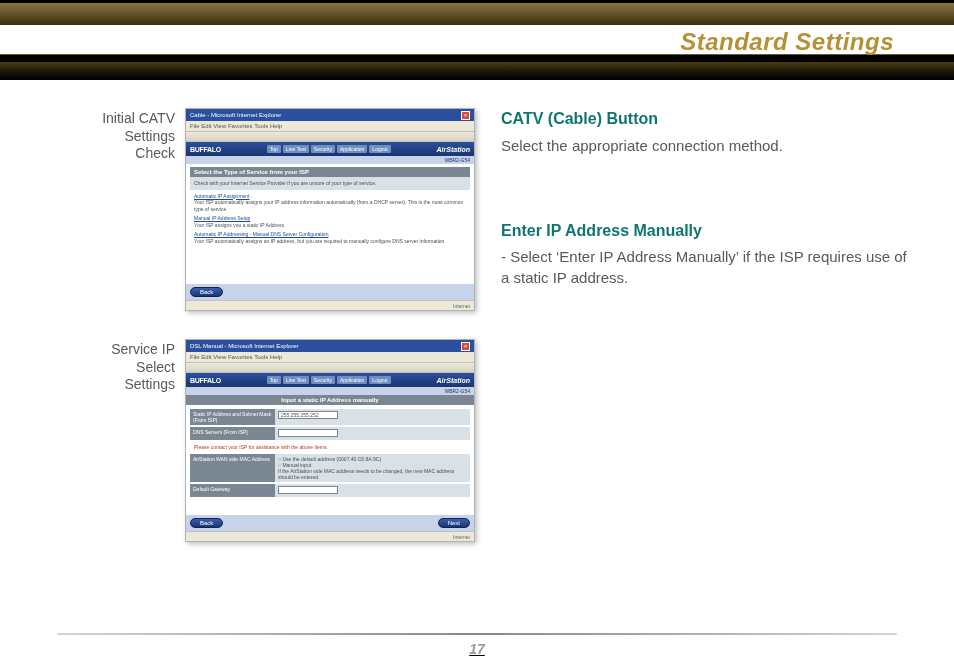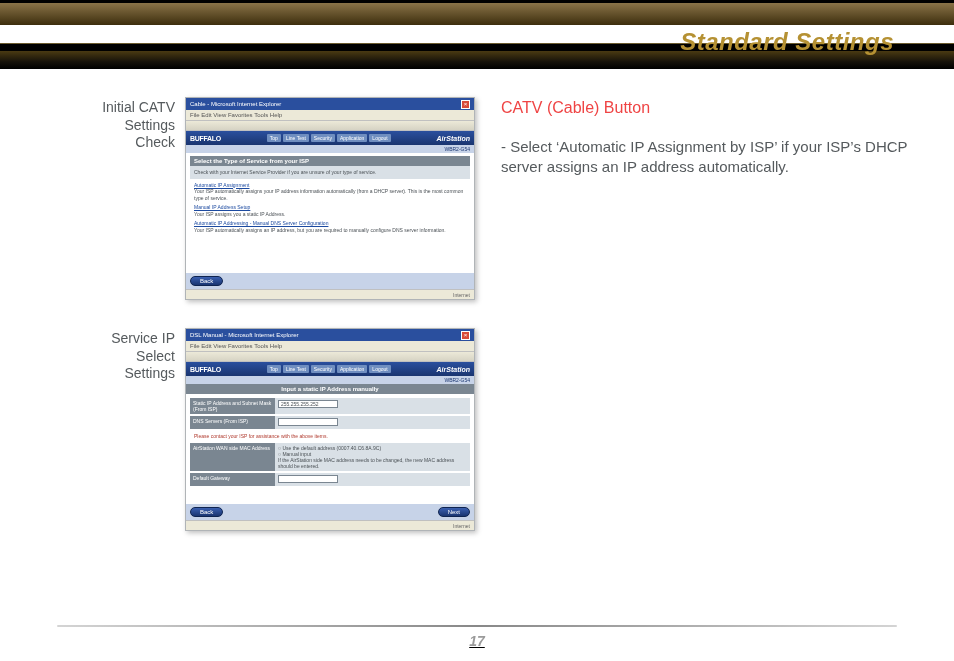--- a/index.html
+++ b/index.html
@@ -14,21 +14,21 @@
   .top-border {
     width: 100%;
     height: 3px;
     background: #000;
   }
   .band1 {
     height: 22px;
     background: linear-gradient(to bottom, #8a7348 0%, #3d2e0d 100%);
   }
   .title-row {
-    height: 18px;
+    height: 29px;
     background: #ffffff;
     text-align: right;
     padding-right: 60px;
   }
   .title-row h1 {
     font-style: italic;
     font-weight: bold;
     font-size: 24px;
     color: #b59133;
     line-height: 34px;
@@ -57,22 +57,22 @@
     align-items: flex-end;
   }
   .right-col {
     flex: 1;
     color: #555a5d;
     font-size: 15px;
     line-height: 1.35;
   }
   .right-col h3 {
     font-size: 16px;
-    font-weight: normal;
-    color: #ef4444;
+    font-weight: bold;
+    color: #0f766e;
     margin-bottom: 6px;
   }
   .right-col .section { margin-bottom: 18px; }
 
   .fig {
     display: flex;
     gap: 10px;
   }
   .caption {
     width: 120px;
@@ -196,21 +196,21 @@
   }
   .formrow { display:flex; font-size:5px; margin:2px 0;}
   .formrow .lbl { width: 85px; color:#fff; background:#7a8691; padding:2px 3px; }
   .formrow .val { flex:1; background:#d9e0e6; padding:2px 3px; color:#4a5055;}
   .tinyinput { background:#fff; border:1px solid #7a8691; height:8px; width:60px; display:inline-block; font-size:5px; padding:0 2px;}
 
   .footer {
     position: absolute;
     left: 0; bottom: 0;
     width: 100%;
-    height: 36px;
+    height: 28px;
     text-align: center;
     text-decoration: underline;
   }
   .footer .rule {
     width: 840px;
     height: 2px;
     margin: 0 auto 6px auto;
     background: linear-gradient(to right, #d4d4d4, #888, #d4d4d4);
     border-radius: 1px;
   }
@@ -347,23 +347,27 @@
           <span>Internet</span>
         </div>
       </div>
     </div>
 
   </div>
 
   <div class="right-col">
     <div class="section">
       <h3>CATV (Cable) Button</h3>
+      <p>Select the appropriate connection method.</p>
     </div>
     <div class="section">
-      <p>- Select ‘Automatic IP Assignment by ISP’  if your ISP’s DHCP server assigns an IP address automatically.</p>
+    </div>
+    <div class="section" style="margin-top:64px;">
+      <h3>Enter IP Address Manually</h3>
+      <p>- Select ‘Enter IP Address Manually’ if the ISP requires use of a static IP address.</p>
     </div>
   </div>
 </div>
 
 <div class="footer">
   <div class="rule"></div>
   <div class="num">17</div>
 </div>
 
 </body></html>

